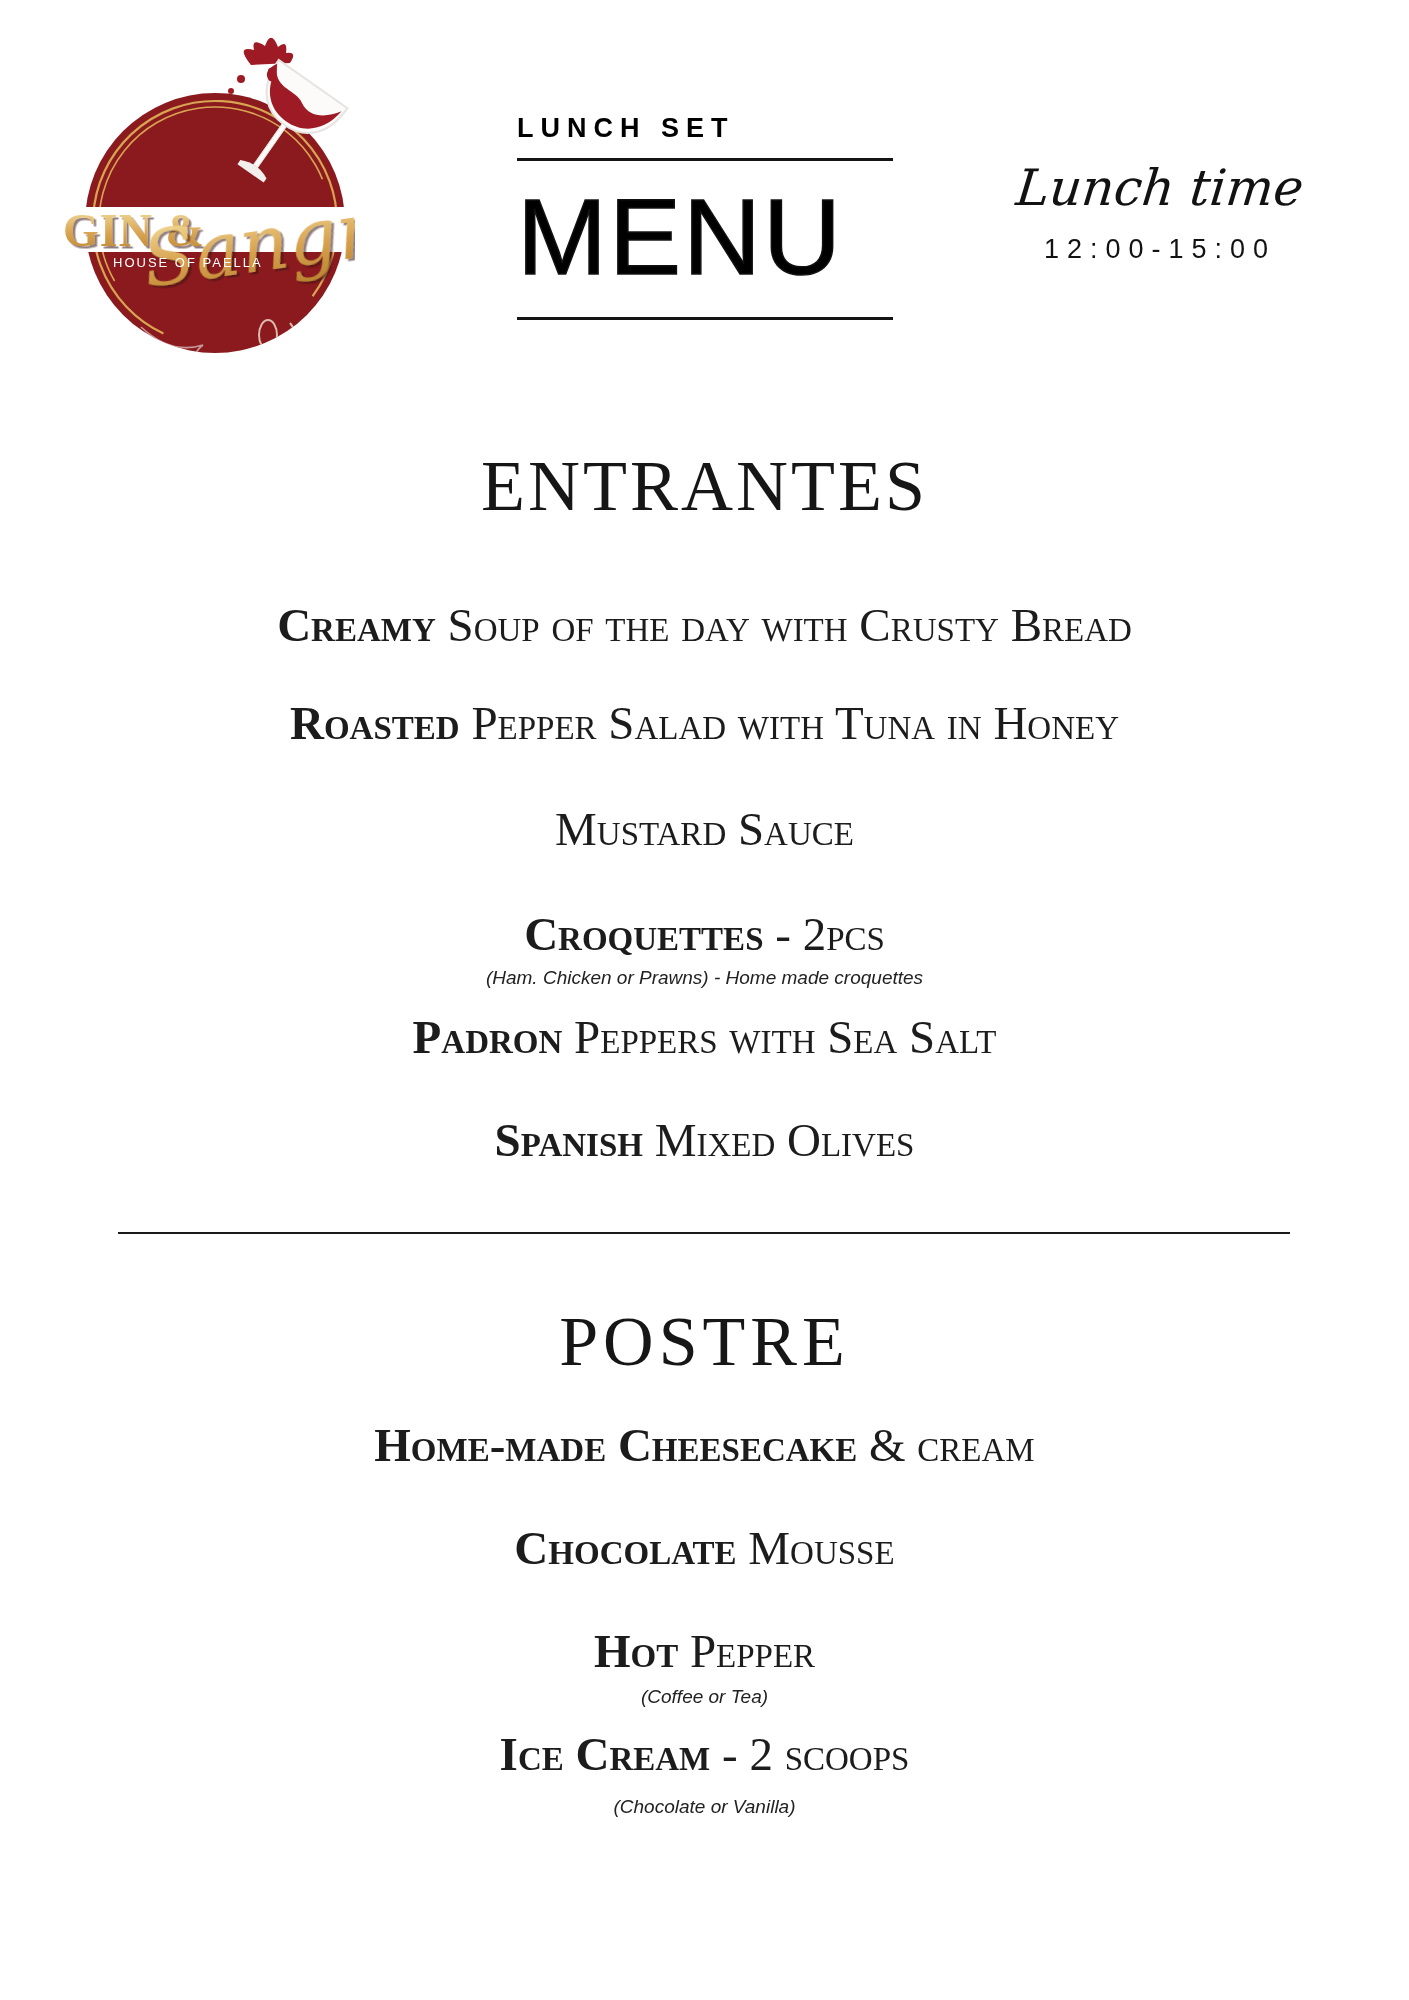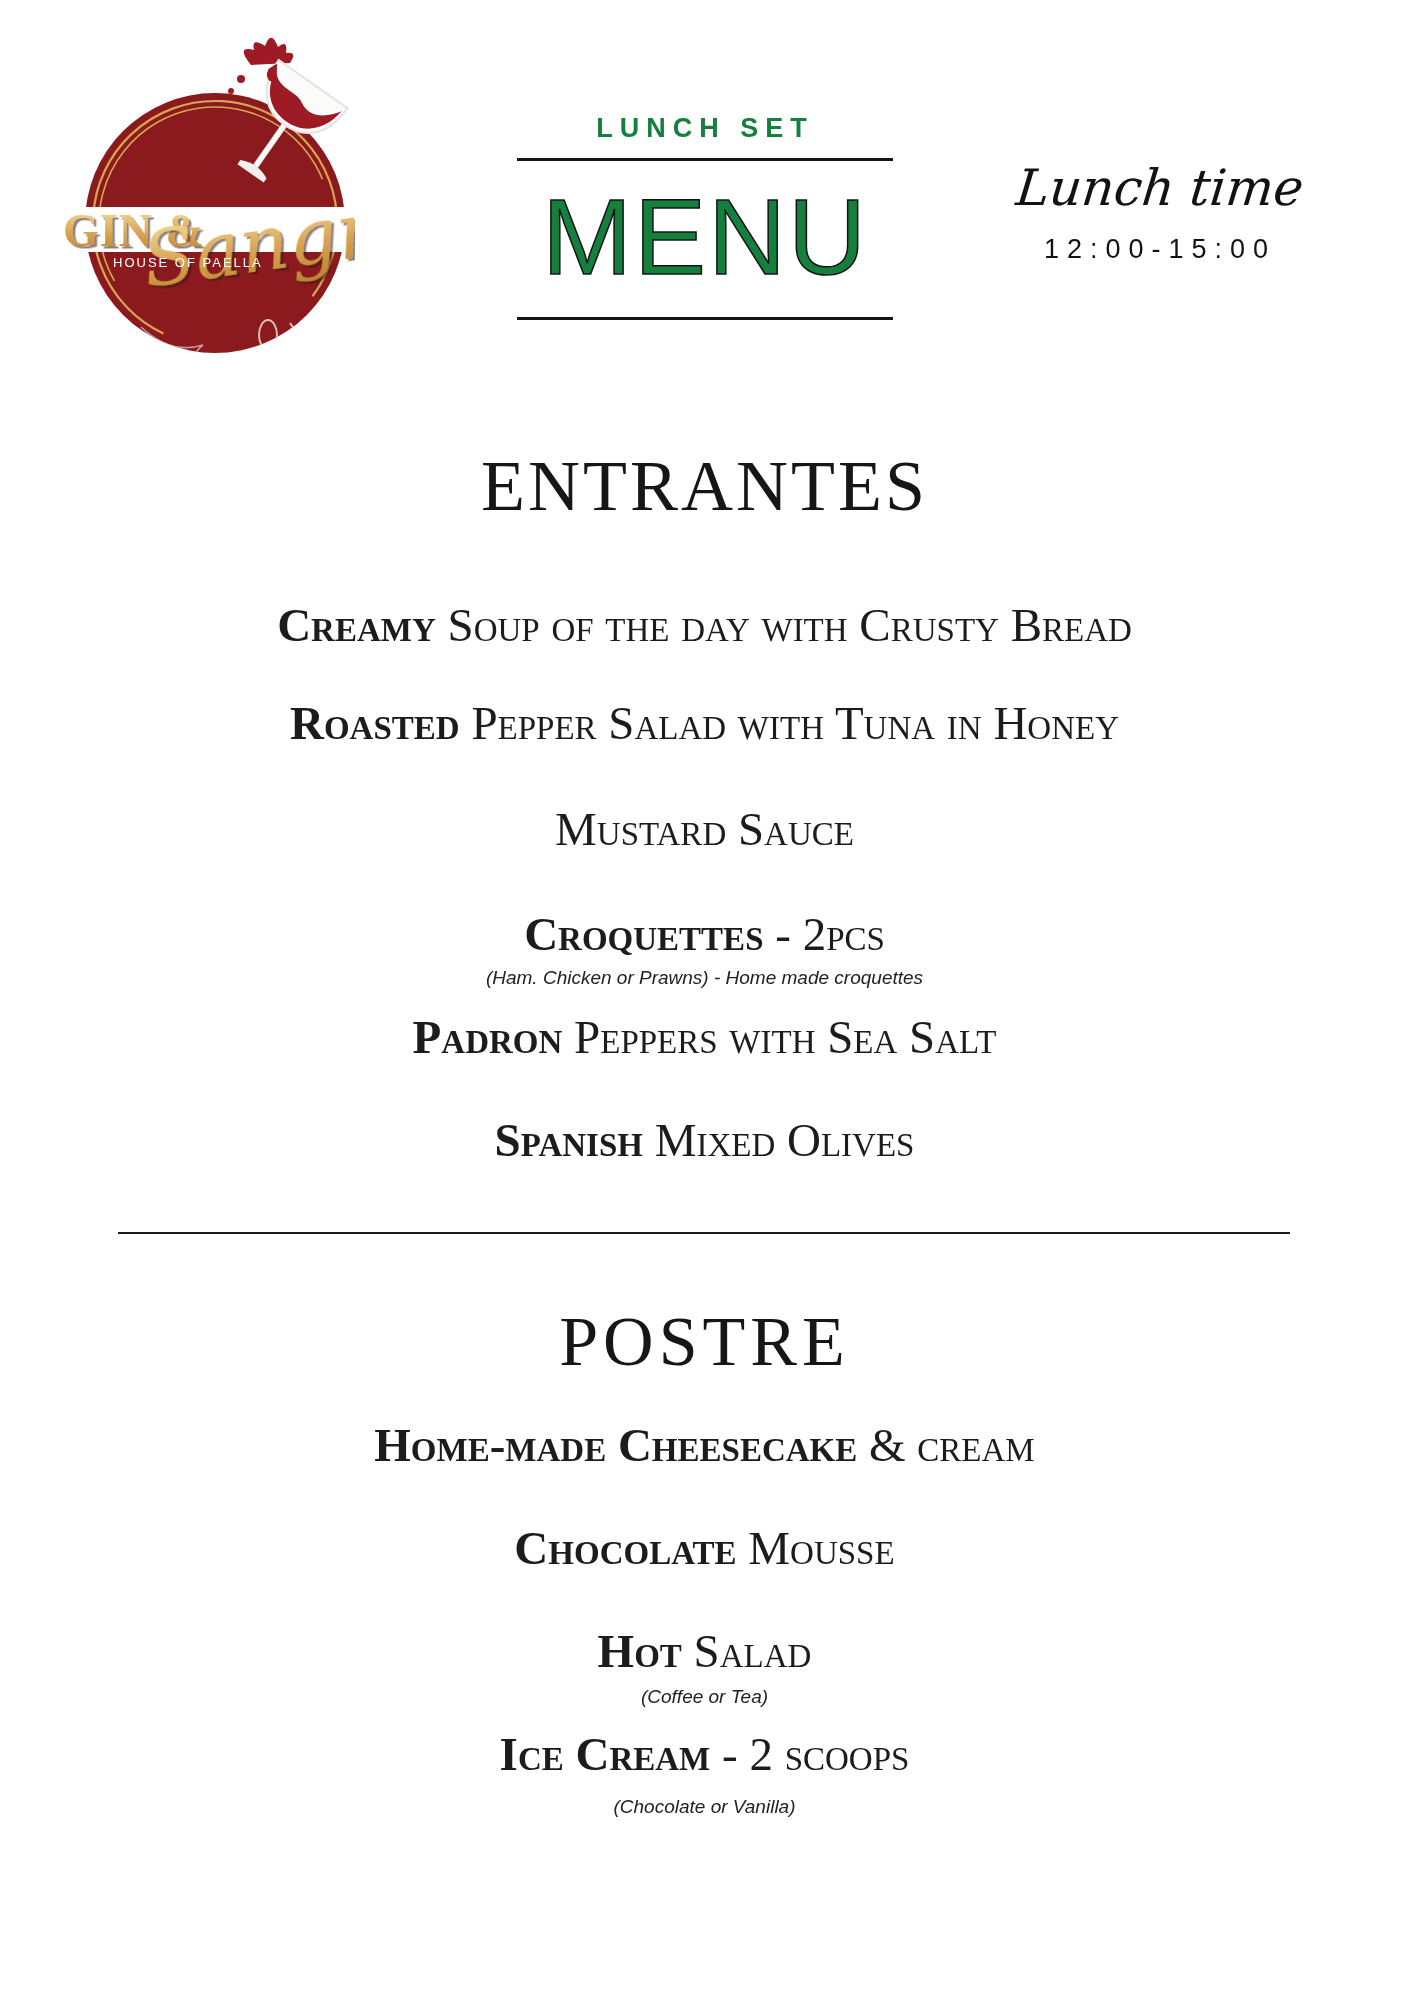--- a/index.html
+++ b/index.html
@@ -7,21 +7,21 @@
     position:relative;
     width:1409px;height:2000px;
     margin:0 auto;
     background:#ffffff;
     font-family:"Liberation Serif", serif;
     color:#1b1b1b;
     overflow:hidden;
   }
   
   .logo{position:absolute;left:55px;top:35px;width:300px;height:370px;}
-  .menu-block{position:absolute;left:517px;top:112px;width:376px;text-align:center;font-family:"Liberation Sans",sans-serif;color:#15803d;}
+  .menu-block{position:absolute;left:517px;top:112px;width:376px;font-family:"Liberation Sans",sans-serif;color:#000000;}
   .kicker{font-size:27px;font-weight:bold;letter-spacing:7px;line-height:32px;}
   .rule{border:none;border-top:3px solid #141414;margin:14px 0 0 0;width:100%;}
   .menu-title{font-size:108px;font-weight:normal;letter-spacing:2px;line-height:1.0;margin-top:22px;-webkit-text-stroke:1.5px #121212;}
   .rule2{margin-top:26px;}
   .lunch-time{position:absolute;left:1000px;top:158px;width:320px;text-align:center;color:#121212;}
   .lt-script{font-family:"DejaVu Serif",serif;font-style:italic;font-size:50px;line-height:60px;transform:skewX(-6deg);}
   .lt-hours{font-family:"Liberation Sans",sans-serif;font-size:27px;letter-spacing:8px;margin-top:16px;}
   
   .line{position:absolute;left:0;right:0;text-align:center;}
   .sec-title{font-size:72px;letter-spacing:3px;line-height:1.0;color:#161616;}
@@ -149,21 +149,21 @@
     <span class="rest">&amp; cream</span>
   </div>
 
   <div class="line item" style="top:1521px">
     <span class="lead">Chocolate</span>
     <span class="rest">Mousse</span>
   </div>
 
   <div class="line item" style="top:1624px">
     <span class="lead">Hot</span>
-    <span class="rest">Salad</span>
+    <span class="rest">Pepper</span>
   </div>
   <div class="line note" style="top:1683px">(Coffee or Tea)</div>
 
   <div class="line item" style="top:1727px">
     <span class="lead">Ice Cream</span>
     <span class="rest">- 2 scoops</span>
   </div>
   <div class="line note" style="top:1793px">(Chocolate or Vanilla)</div>
 
 </div>

